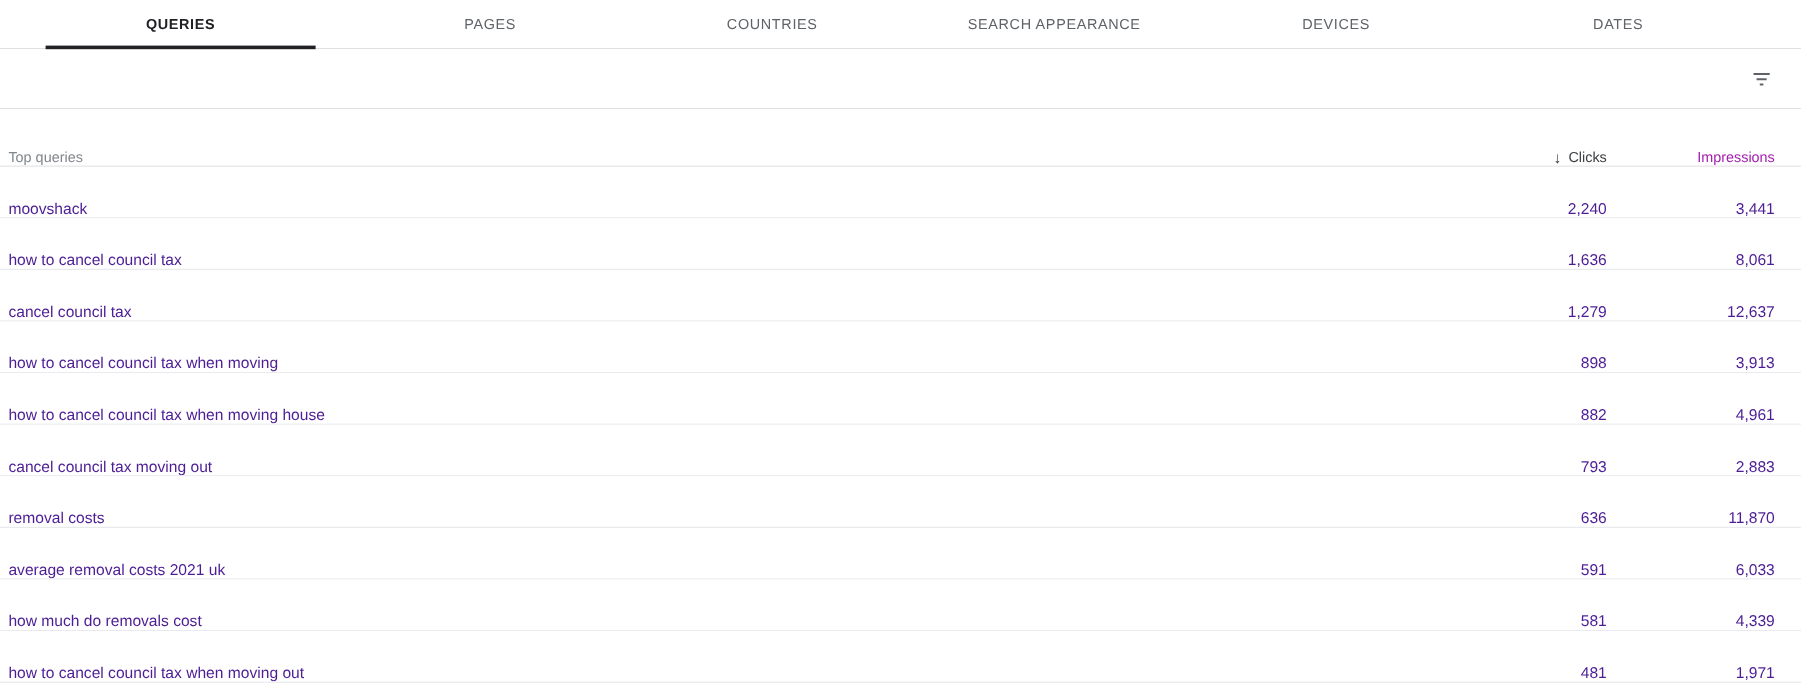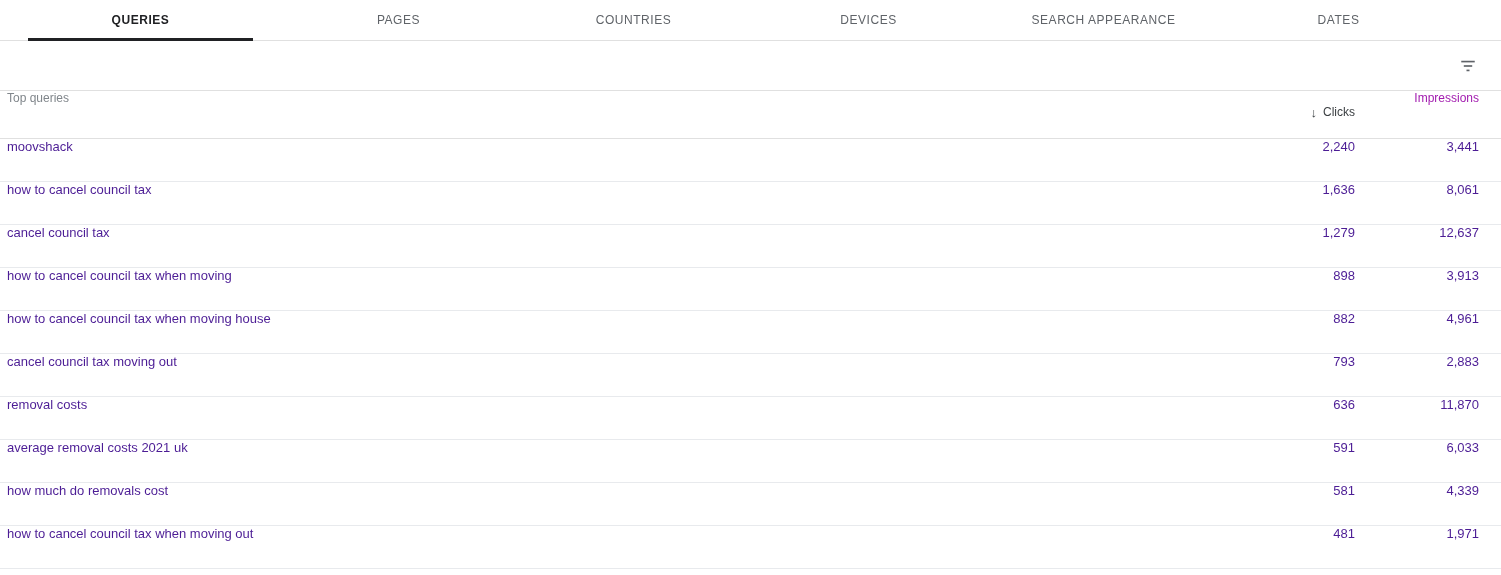--- a/index.html
+++ b/index.html
@@ -38,21 +38,21 @@
     justify-content: center;
     position: relative;
     font-size: 12px;
     letter-spacing: 0.55px;
     color: #5f6368;
     text-transform: uppercase;
     cursor: pointer;
     user-select: none;
     box-sizing: border-box;
   }
-  .tab:first-child { flex: 0 0 281px; }
+  .tab:first-child { flex: 0 0 281px; margin-left: 10px; }
   .tab.active {
     color: #202124;
     font-weight: bold;
   }
   .tab.active::after {
     content: "";
     position: absolute;
     left: 28px;
     right: 28px;
     bottom: -1px;
@@ -85,25 +85,26 @@
     width: 18px;
     height: 18px;
   }
 
   
   .table {
     width: 1501px;
   }
   .row {
     display: flex;
-    align-items: flex-start;
+    align-items: flex-end;
     height: 43px;
     box-sizing: border-box;
     border-bottom: 1px solid #e8eaed;
     background: #ffffff;
+    gap: 16px;
   }
   .row.header {
     height: 48px;
     border-bottom: 1px solid #e0e0e0;
   }
   .col-query {
     flex: 1 1 auto;
     padding-left: 7px;
     font-size: 13px;
     color: #4c1d95;
@@ -151,22 +152,22 @@
 </style>
 </head>
 <body>
 
 <div id="app">
 
   <div class="tabbar">
       <div class="tab active">QUERIES</div>
       <div class="tab">PAGES</div>
       <div class="tab">COUNTRIES</div>
+      <div class="tab">SEARCH APPEARANCE</div>
       <div class="tab">DEVICES</div>
-      <div class="tab">SEARCH APPEARANCE</div>
       <div class="tab">DATES</div>
     </div>
 
   <div class="filterbar">
     <div class="icon-btn">
       <svg class="filter-icon" viewBox="0 0 24 24" aria-hidden="true">
         <path fill="#5f6368" d="M3 5h18v2.2H3z"></path>
         <path fill="#5f6368" d="M6.4 10.9h11.2v2.2H6.4z"></path>
         <path fill="#5f6368" d="M10 16.8h4v2.2h-4z"></path>
       </svg>

